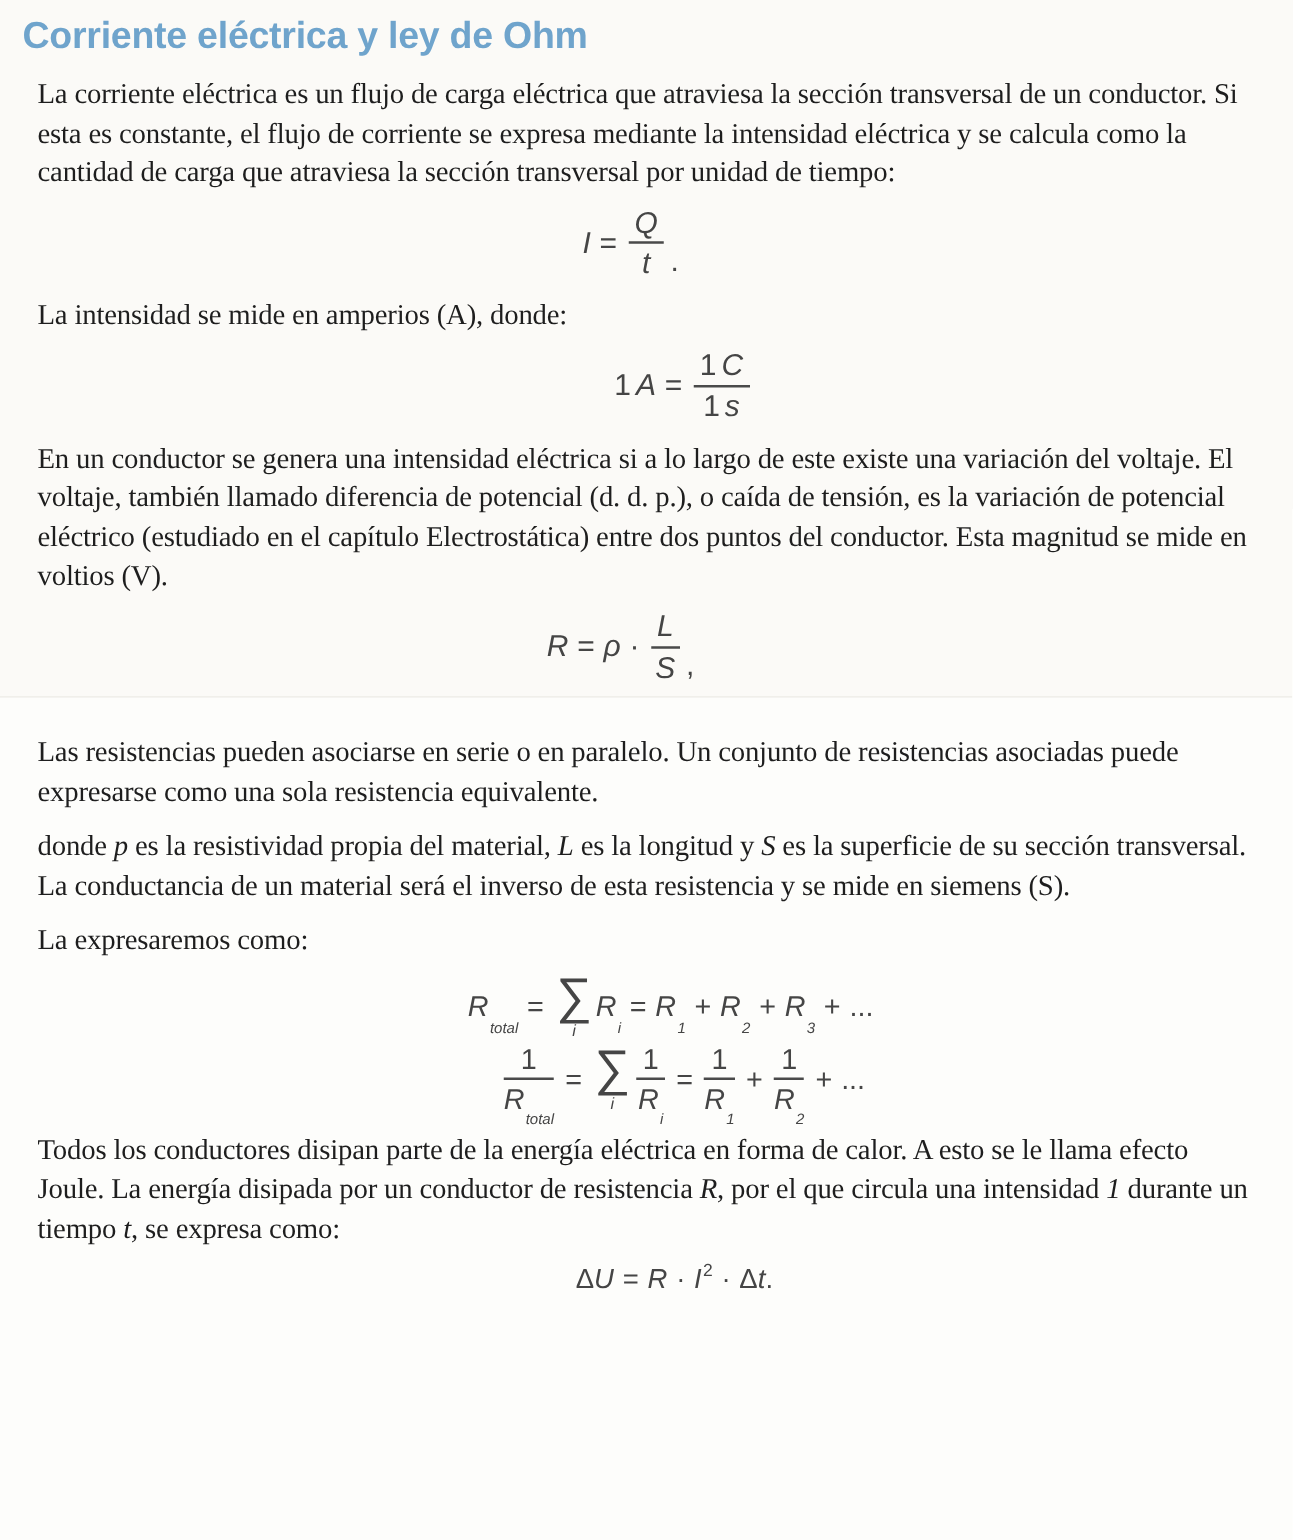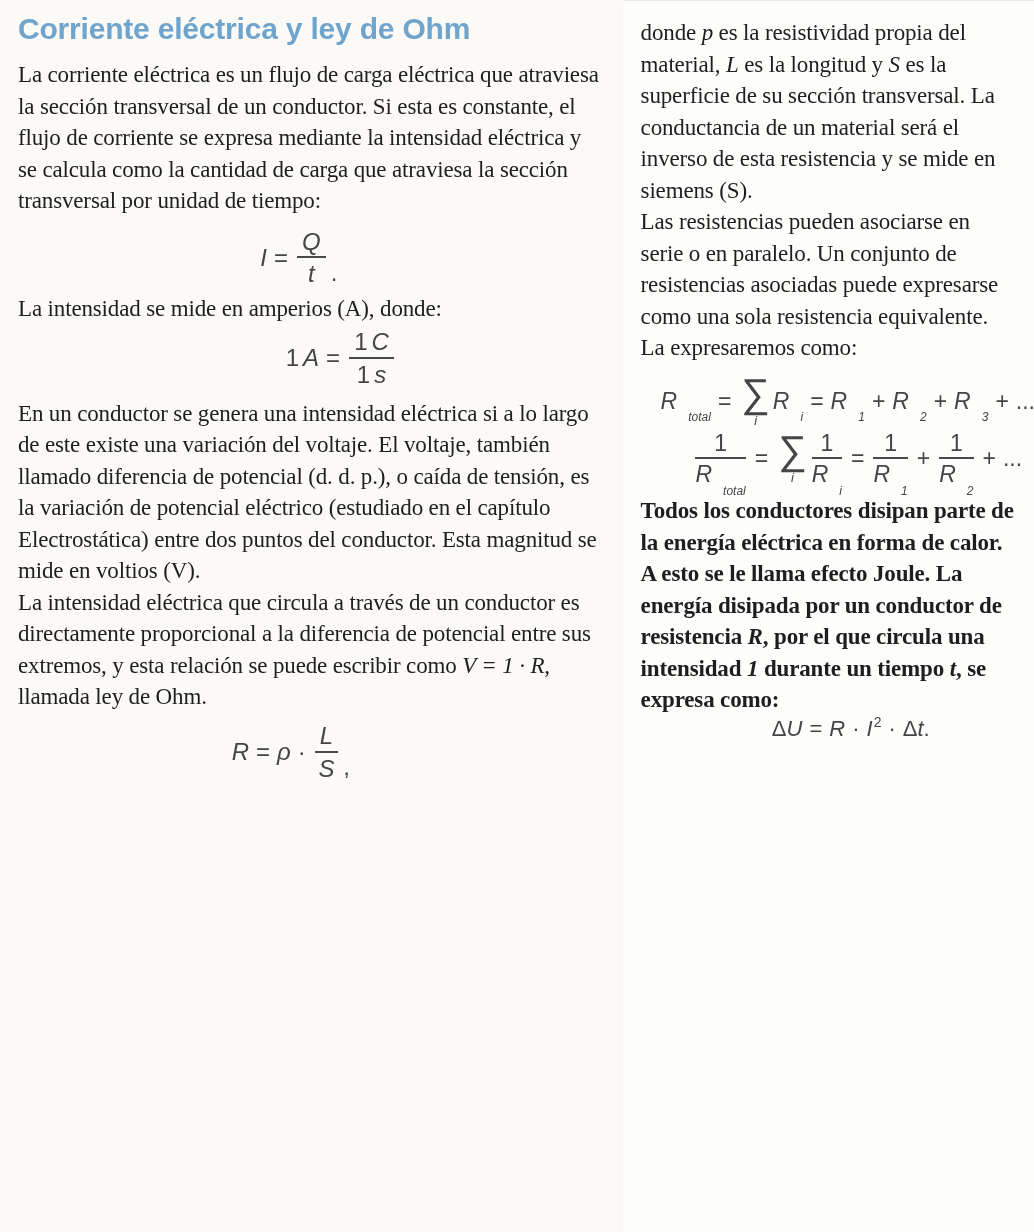--- a/index.html
+++ b/index.html
@@ -2,71 +2,71 @@
 <html><head>
 <meta charset="utf-8">
 <style>
   html,body { margin:0; padding:0; background:#ffffff; }
   .page {
     width:1034px; height:1232px; box-sizing:border-box;
     background:#fbfbf8;
     font-family:"Liberation Serif", serif;
     color:#1e1e1e;
     overflow:hidden;
-    display:flex; flex-direction:row;justify-content:space-between;
+    display:flex; flex-direction:column;justify-content:space-between;
   }
   .sec { padding:0 19px 0 18px; }
   .sec-top { padding-top:12px; background:#fbfaf7; padding-bottom:10px; }
   .sec-bottom { background:#fdfdfb; border-top:1px solid #eceae5; padding-top:16px; flex:1; }
 
   h1.title {
     font-family:"Liberation Sans", sans-serif;
     font-weight:bold;
     font-size:30px;
     letter-spacing:-0.2px;
     color:#6fa4cc;
     margin:0 0 13px 0;
   }
   p.body {
     font-size:23px;
     line-height:31.5px;
     letter-spacing:-0.15px;
-    margin:0;
+    margin:12px;
   }
   .it { font-style:italic; }
 
   
   .formula {
     font-family:"Liberation Sans", sans-serif;
     color:#454545;
     display:flex; justify-content:center; align-items:center;
     font-size:24px;
     position:relative;
   }
   .formula .it { font-style:italic; }
   .op { margin:0 7px; }
   .fend { align-self:flex-end; margin-left:3px; }
   .frac { display:inline-flex; flex-direction:column; align-items:stretch; text-align:center; margin:0 2px; }
   .fnum { padding:0 5px 1px; line-height:1.08; }
   .fbar { border-top:2px solid #4a4a4a; height:0; align-self:stretch; margin:1px 0; }
   .fden { padding-top:2px; line-height:1.08; }
   .ml { margin-left:4px; }
-  sub.s { font-size:12px; font-style:italic; line-height:0; position:relative; top:7px; margin-left:11px; }
+  sub.s { font-size:12px; font-style:italic; line-height:0; position:relative; top:7px; margin-left:1px; }
   sup.s2 { font-size:14px; line-height:0; position:relative; top:-7px; font-style:normal; margin-left:1px; }
   .sum { display:inline-flex; flex-direction:column; align-items:center; margin:0 3px; }
   .sum-sym { font-size:40px; line-height:0.85; font-style:normal; }
   .sum-sub { font-size:13px; font-style:italic; margin-top:4px; line-height:1; }
 
   .f-current    { margin:12px 0 6px;  left:-12px; }
   .f-ampere     { margin:4px 0 10px;  left:30px;  }
   .f-resistance { margin:10px 0 0;    left:-20px; }
   .f-series     { margin:12px 0 4px;  left:20px;  font-size:23px; }
   .f-parallel   { margin:2px 0 8px;   left:30px;  font-size:23px; }
   .f-joule      { margin:0;           left:23px;  font-size:22px; }
-  .p10 { margin-top:10px;font-weight:bold; }
+  .p10 { margin-top:10px; }
 </style>
 </head>
 <body>
 
 <div class="page">
 
   <div class="sec sec-top">
 
     <h1 class="title">Corriente eléctrica y ley de Ohm</h1>
 
@@ -91,43 +91,42 @@
       <span class="op">=</span>
       <span class="frac">
         <span class="fnum"><span>1</span><span class="it ml">C</span></span>
         <span class="fbar"></span>
         <span class="fden"><span>1</span><span class="it ml">s</span></span>
       </span>
     </div>
 
     <p class="body">En un conductor se genera una intensidad eléctrica si a lo largo de este existe una variación del voltaje. El voltaje, también llamado diferencia de potencial (d. d. p.), o caída de tensión, es la variación de potencial eléctrico (estudiado en el capítulo Electrostática) entre dos puntos del conductor. Esta magnitud se mide en voltios (V).</p>
 
-    <p class="body"><span>La intensidad eléctrica que circula a través de un conductor es directamente proporcional a la diferencia de potencial entre sus extremos, y esta relación se puede escribir como </span><span class="it">V = 1 · R</span><span>, llamada ley de Ohm.</span></p>
 
 
     <div class="formula f-resistance">
       <span class="it">R</span>
       <span class="op">=</span>
       <span class="it">ρ</span>
       <span class="op">·</span>
       <span class="frac">
         <span class="fnum it">L</span>
         <span class="fbar"></span>
         <span class="fden it">S</span>
       </span>
       <span class="fend">,</span>
     </div>
 
   </div>
 
   <div class="sec sec-bottom">
 
+    <p class="body">Las resistencias pueden asociarse en serie o en paralelo. Un conjunto de resistencias asociadas puede expresarse como una sola resistencia equivalente.</p>
+
     <p class="body"><span>donde </span><span class="it">p</span><span> es la resistividad propia del material, </span><span class="it">L</span><span> es la longitud y </span><span class="it">S</span><span> es la superficie de su sección transversal. La conductancia de un material será el inverso de esta resistencia y se mide en siemens (S).</span></p>
-
-    <p class="body">Las resistencias pueden asociarse en serie o en paralelo. Un conjunto de resistencias asociadas puede expresarse como una sola resistencia equivalente.</p>
 
     <p class="body">La expresaremos como:</p>
 
     <div class="formula f-series">
       <span><span class="it">R</span><sub class="s">total</sub></span>
       <span class="op">=</span>
       <span class="sum">
         <span class="sum-sym">∑</span>
         <span class="sum-sub">i</span>
       </span>

